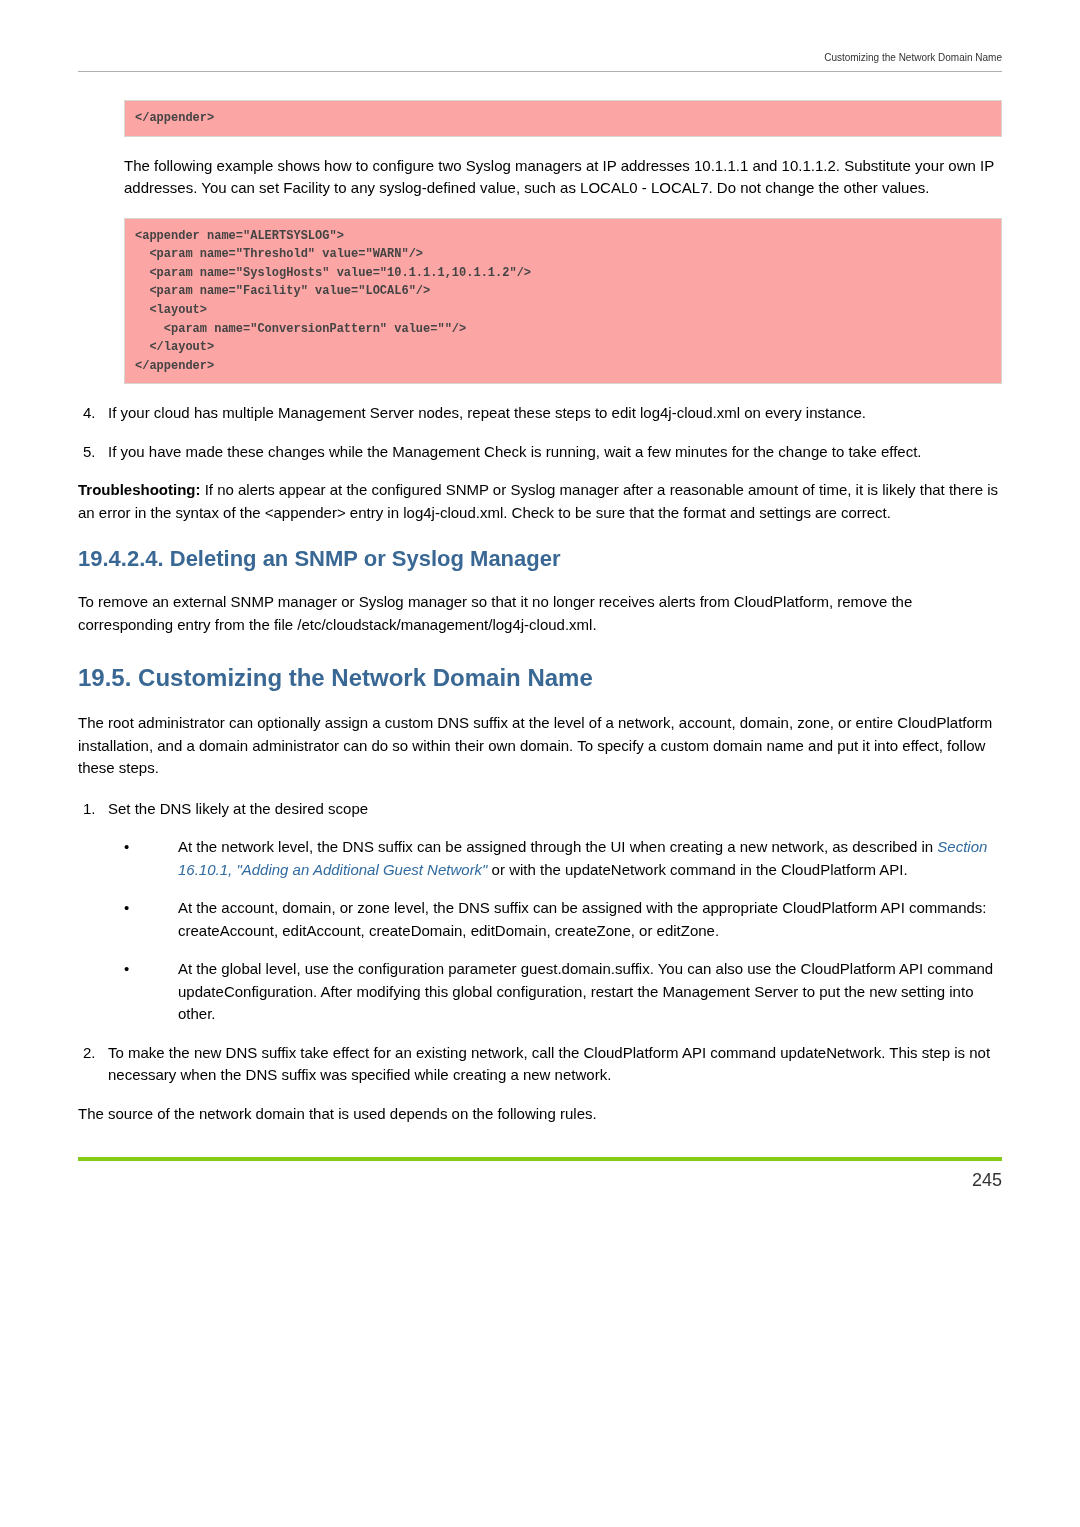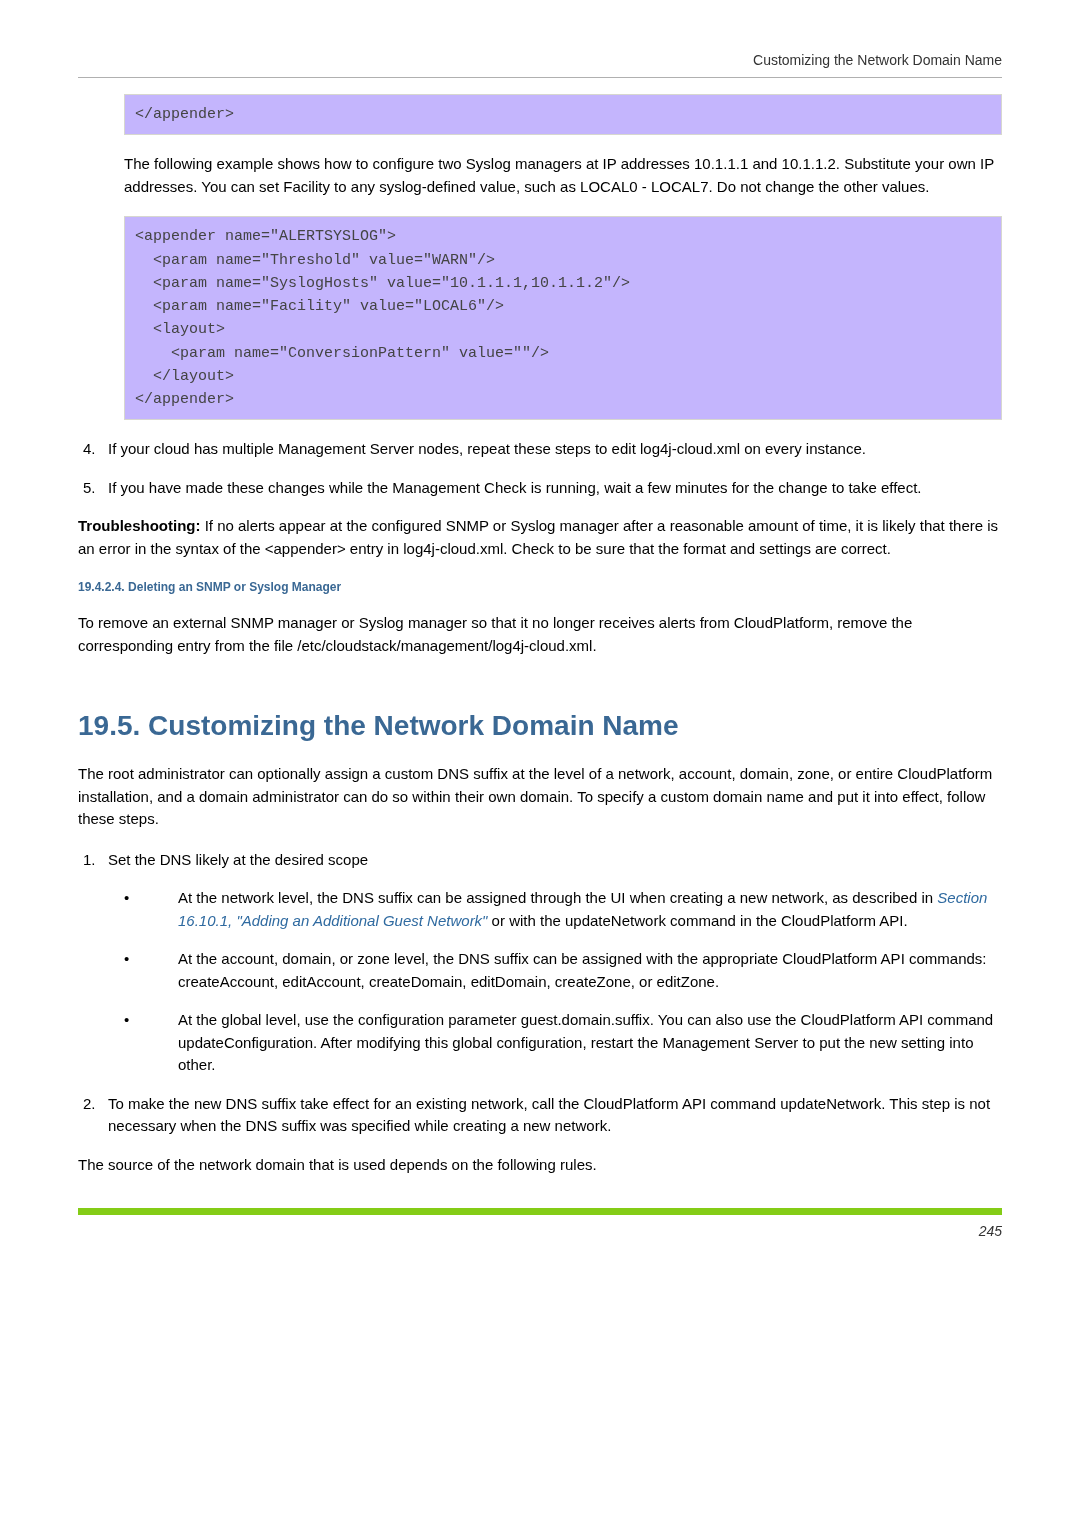--- a/index.html
+++ b/index.html
@@ -8,70 +8,70 @@
     font-size: 15px;
     line-height: 1.5;
     color: #000;
     background: #fff;
     width: 1080px;
     margin: 0 auto;
     padding: 50px 78px 40px 78px;
   }
   .header-running {
     text-align: right;
-    font-size: 14px;
+    font-size: 10px;
     color: #333;
     padding-bottom: 6px;
     border-bottom: 1px solid #b0b0b0;
-    margin-bottom: 16px;
+    margin-bottom: 28px;
   }
   .codebox {
-    background: #c4b5fd;
+    background: #fca5a5;
     border: 1px solid #d7d7cf;
     font-family: "Liberation Mono", "Courier New", monospace;
-    font-size: 15px;
+    font-size: 12px;
     line-height: 1.55;
     padding: 8px 10px;
     white-space: pre;
     color: #444;
     margin: 0 0 18px 0;
+    font-weight: bold;
   }
   .indent1 { margin-left: 46px; }
   p { margin: 16px 0 18px 0; }
   .ol-item { display: flex; margin-bottom: 16px; }
   .ol-item .num { width: 30px; flex-shrink: 0; padding-left: 5px; }
   .ol-item .body { flex: 1; }
   .ul-item { display: flex; margin-bottom: 16px; }
   .ul-item .bullet { width: 22px; flex-shrink: 0; text-align: left; }
   .ul-item .body { flex: 1; margin-left: 32px; }
   h3.sub {
-    font-size: 12px;
+    font-size: 22px;
     font-weight: bold;
     color: #3a6894;
     margin: 18px 0 4px 0;
   }
   h2.section {
-    font-size: 28px;
+    font-size: 24px;
     font-weight: bold;
     color: #3a6894;
-    margin: 48px 0 4px 0;
+    margin: 24px 0 4px 0;
   }
   a.xref {
     color: #2f6aa0;
     font-style: italic;
     text-decoration: none;
   }
   .footer {
-    border-top: 7px solid #84cc16;
+    border-top: 4px solid #84cc16;
     margin-top: 32px;
     padding-top: 6px;
     text-align: right;
-    font-size: 14px;
+    font-size: 18px;
     color: #333;
-    font-style: italic;
   }
 </style>
 </head>
 <body>
 
 <div class="header-running">Customizing the Network Domain Name</div>
 
 <div class="codebox indent1">&lt;/appender&gt;</div>
 
 <p class="indent1">The following example shows how to configure two Syslog managers at IP addresses 10.1.1.1 and 10.1.1.2. Substitute your own IP addresses. You can set Facility to any syslog-defined value, such as LOCAL0 - LOCAL7. Do not change the other values.</p>

